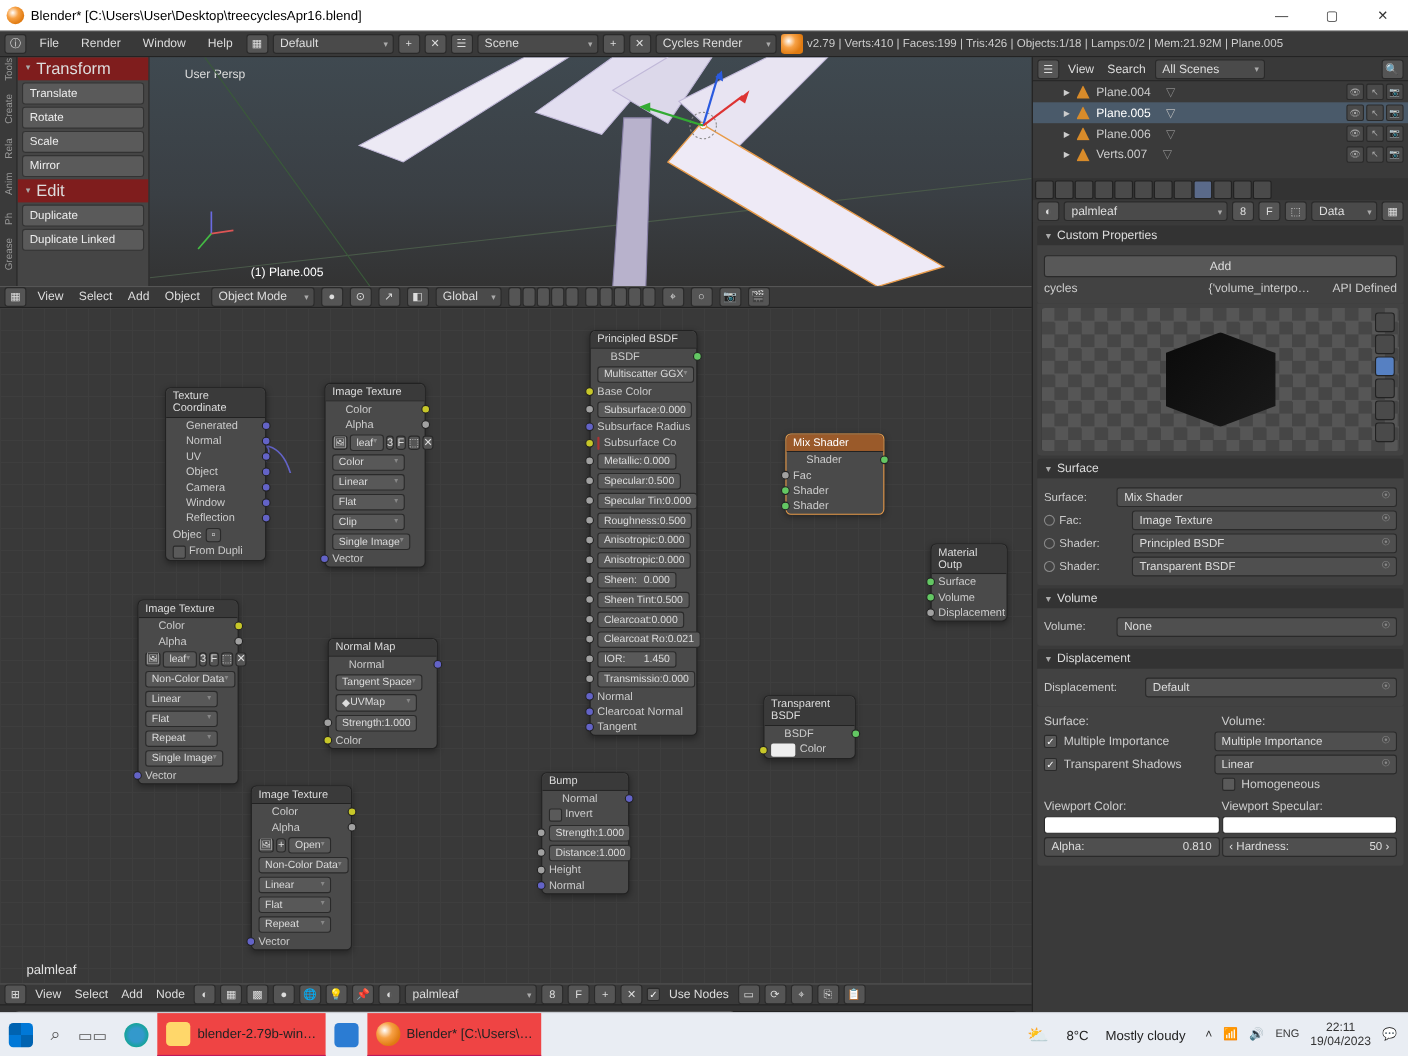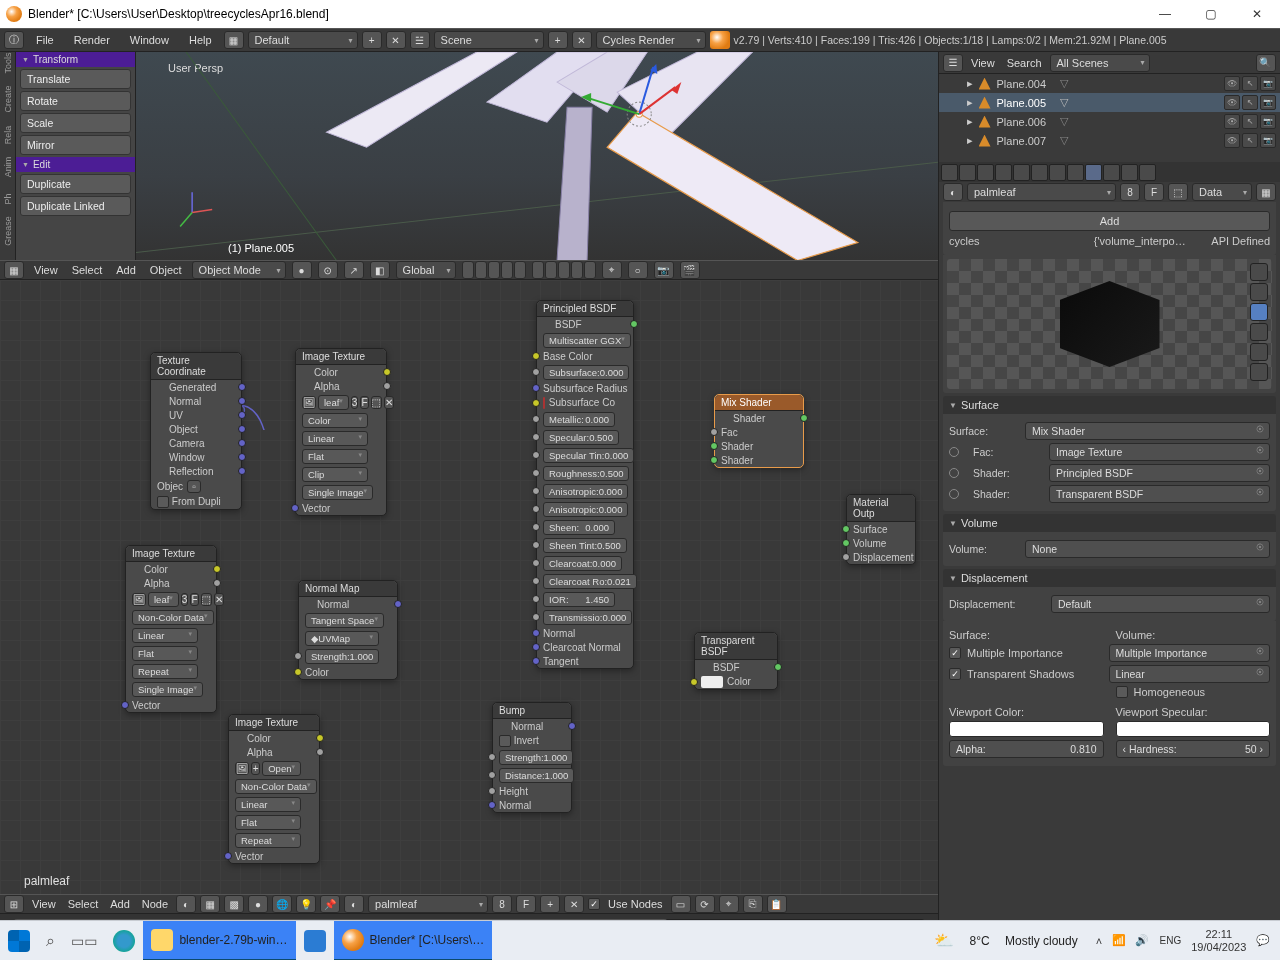--- a/index.html
+++ b/index.html
@@ -18,21 +18,21 @@
 .pulldown::after { content:"▾"; position:absolute; right:4px; font-size:8px; color:#aaa; }
 .menuword { padding:0 8px; color:#ddd; }
 .stats { font-size:10.5px; color:#ccc; white-space:nowrap; }
 
 
 .lefttabs { position:absolute; left:0; top:52px; width:16px; height:208px; background:#3a3a3a; border-right:1px solid #222; }
 .lefttabs span { display:block; transform:rotate(-90deg); transform-origin:center; font-size:9px; color:#999; white-space:nowrap; width:40px; text-align:center; margin-left:-12px; }
 
 
 .toolpanel { position:absolute; left:16px; top:52px; width:120px; height:208px; background:#454545; border-right:1px solid #222; overflow:hidden; }
-.panel-hd { background:#4c1d95; color:#ddd; font-size:10px; padding:2px 6px; display:flex; align-items:center; gap:4px; }
+.panel-hd { background:#7f1d1d; color:#ddd; font-size:15px; padding:2px 6px; display:flex; align-items:center; gap:4px; }
 .panel-hd::before { content:"▼"; font-size:7px; color:#aaa; }
 .toolbtn { display:block; margin:2px 4px; padding:3px 6px; background:#5a5a5a; border:1px solid #333; border-radius:3px; color:#eee; font-size:10.5px; }
 
 
 .viewport { position:absolute; left:136px; top:52px; right:342px; height:208px; background:linear-gradient(#3f4950 0%,#3a3f44 60%,#333 100%); overflow:hidden; }
 .viewport-label { position:absolute; left:32px; top:10px; color:#ddd; font-size:11px; }
 .viewport-objlabel { position:absolute; left:92px; bottom:6px; color:#fff; font-size:11px; }
 .viewport svg { position:absolute; inset:0; }
 
 
@@ -82,38 +82,38 @@
 
 .props-hd { height:20px; background:#333; display:flex; align-items:center; gap:1px; padding:0 2px; }
 .props-hd span { width:17px; height:17px; background:#4a4a4a; border:1px solid #222; border-radius:2px; }
 .props-hd span.on { background:#5a6a8a; }
 
 .props-body { flex:1; overflow:hidden; padding:0 4px 4px 4px; }
 .section-hd { background:#333; color:#ddd; padding:3px 6px; margin-top:3px; font-size:11px; display:flex; align-items:center; border-radius:3px 3px 0 0; }
 .section-hd::before { content:"▼ "; font-size:8px; margin-right:4px; color:#aaa; }
 .section-body { background:#424242; padding:5px 6px; border-radius:0 0 3px 3px; }
 .widebtn { display:block; background:#585858; border:1px solid #2a2a2a; border-radius:3px; text-align:center; padding:3px; margin:4px 0; color:#ddd; }
-.prop-row { display:flex; margin:3px 0; align-items:center; gap:12px; }
+.prop-row { display:flex; margin:3px 0; align-items:center; gap:2px; }
 .prop-row label { width:64px; font-size:10.5px; color:#ccc; }
 .prop-row .val,.prop-row .pd { flex:1; background:#4f4f4f; border:1px solid #2a2a2a; border-radius:3px; padding:2px 6px; font-size:10.5px; color:#ddd; display:flex; position:relative; }
 .prop-row .pd::after { content:"⦿"; position:absolute; right:5px; font-size:8px; color:#888; }
 .dot { width:10px;height:10px;border-radius:50%;border:1px solid #888;margin-right:2px; }
 .chk { width:12px;height:12px;background:#5a5a5a;border:1px solid #2a2a2a;border-radius:2px;display:inline-flex;align-items:center;justify-content:center;font-size:9px;color:#ddd; }
 .chk.on::after{content:"✓";color:#fff;}
 .preview-box { height:130px; background:#2a2a2a; position:relative; border-radius:3px; overflow:hidden; }
 .checker { position:absolute; inset:0; background:repeating-conic-gradient(#888 0 25%,#bbb 0 50%) 0 0/24px 24px; opacity:.3; }
 .cube { position:absolute; left:50%; top:50%; width:100px; height:86px; transform:translate(-50%,-50%); background:linear-gradient(135deg,#0a0a0a,#1a1a1a); clip-path:polygon(50% 0,100% 22%,100% 78%,50% 100%,0 78%,0 22%); }
 .pv-side { position:absolute; right:4px; top:4px; display:flex; flex-direction:column; gap:2px; }
 .pv-side span { width:18px;height:18px;background:#4a4a4a;border:1px solid #222;border-radius:3px; }
 .pv-side span.on { background:#5680c2; }
 
 
 .taskbar { position:absolute; left:0; right:0; bottom:0; height:40px; background:#e9edf3; border-top:1px solid #c8ccd2; display:flex; align-items:center; color:#222; font-size:12px; }
 .tb-item { height:40px; padding:0 8px; display:flex; align-items:center; gap:6px; }
-.tb-item.active { background:#3b82f6; border-bottom:2px solid #0c4a6e; }
+.tb-item.active { background:#ef4444; border-bottom:2px solid #be185d; }
 .tb-ico { width:22px; height:22px; border-radius:4px; }
 .tb-spacer { flex:1; }
 .sys { display:flex; align-items:center; gap:10px; padding:0 10px; font-size:11px; color:#333; }
 .clock { text-align:center; line-height:1.1; font-size:11px; }
 </style>
 </head>
 <body>
 
 <div class="win-titlebar">
   <span class="ico"></span>
@@ -704,21 +704,21 @@
         <span style="margin-left:8px;color:#888">▽</span>
         <div class="ol-right">
           <span class="ol-ic">👁</span>
           <span class="ol-ic">↖</span>
           <span class="ol-ic">📷</span>
         </div>
       </div>
     <div class="ol-row">
         <span>▸</span>
         <span class="ol-tri"></span>
-        <span>Plane.007</span>
+        <span>Verts.007</span>
         <span style="margin-left:8px;color:#888">▽</span>
         <div class="ol-right">
           <span class="ol-ic">👁</span>
           <span class="ol-ic">↖</span>
           <span class="ol-ic">📷</span>
         </div>
       </div>
   </div>
 
   <div class="props-hd">
@@ -739,20 +739,21 @@
     <span class="iconbtn">◐</span>
     <span class="pulldown" style="flex:1">palmleaf</span>
     <span class="iconbtn">8</span>
     <span class="iconbtn">F</span>
       <span class="iconbtn">⬚</span>
     <span class="pulldown" style="width:60px">Data</span>
     <span class="iconbtn">▦</span>
   </div>
 
   <div class="props-body">
+    <div class="section-hd">Custom Properties</div>
     <div class="section-body">
       <a class="widebtn">Add</a>
       <div class="prop-row">
           <span style="flex:1">cycles</span>
           <span style="flex:1;text-align:center">{'volume_interpo…</span>
           <span>API Defined</span>
         </div>
     </div>
 
     <div class="section-body" style="padding:4px">

